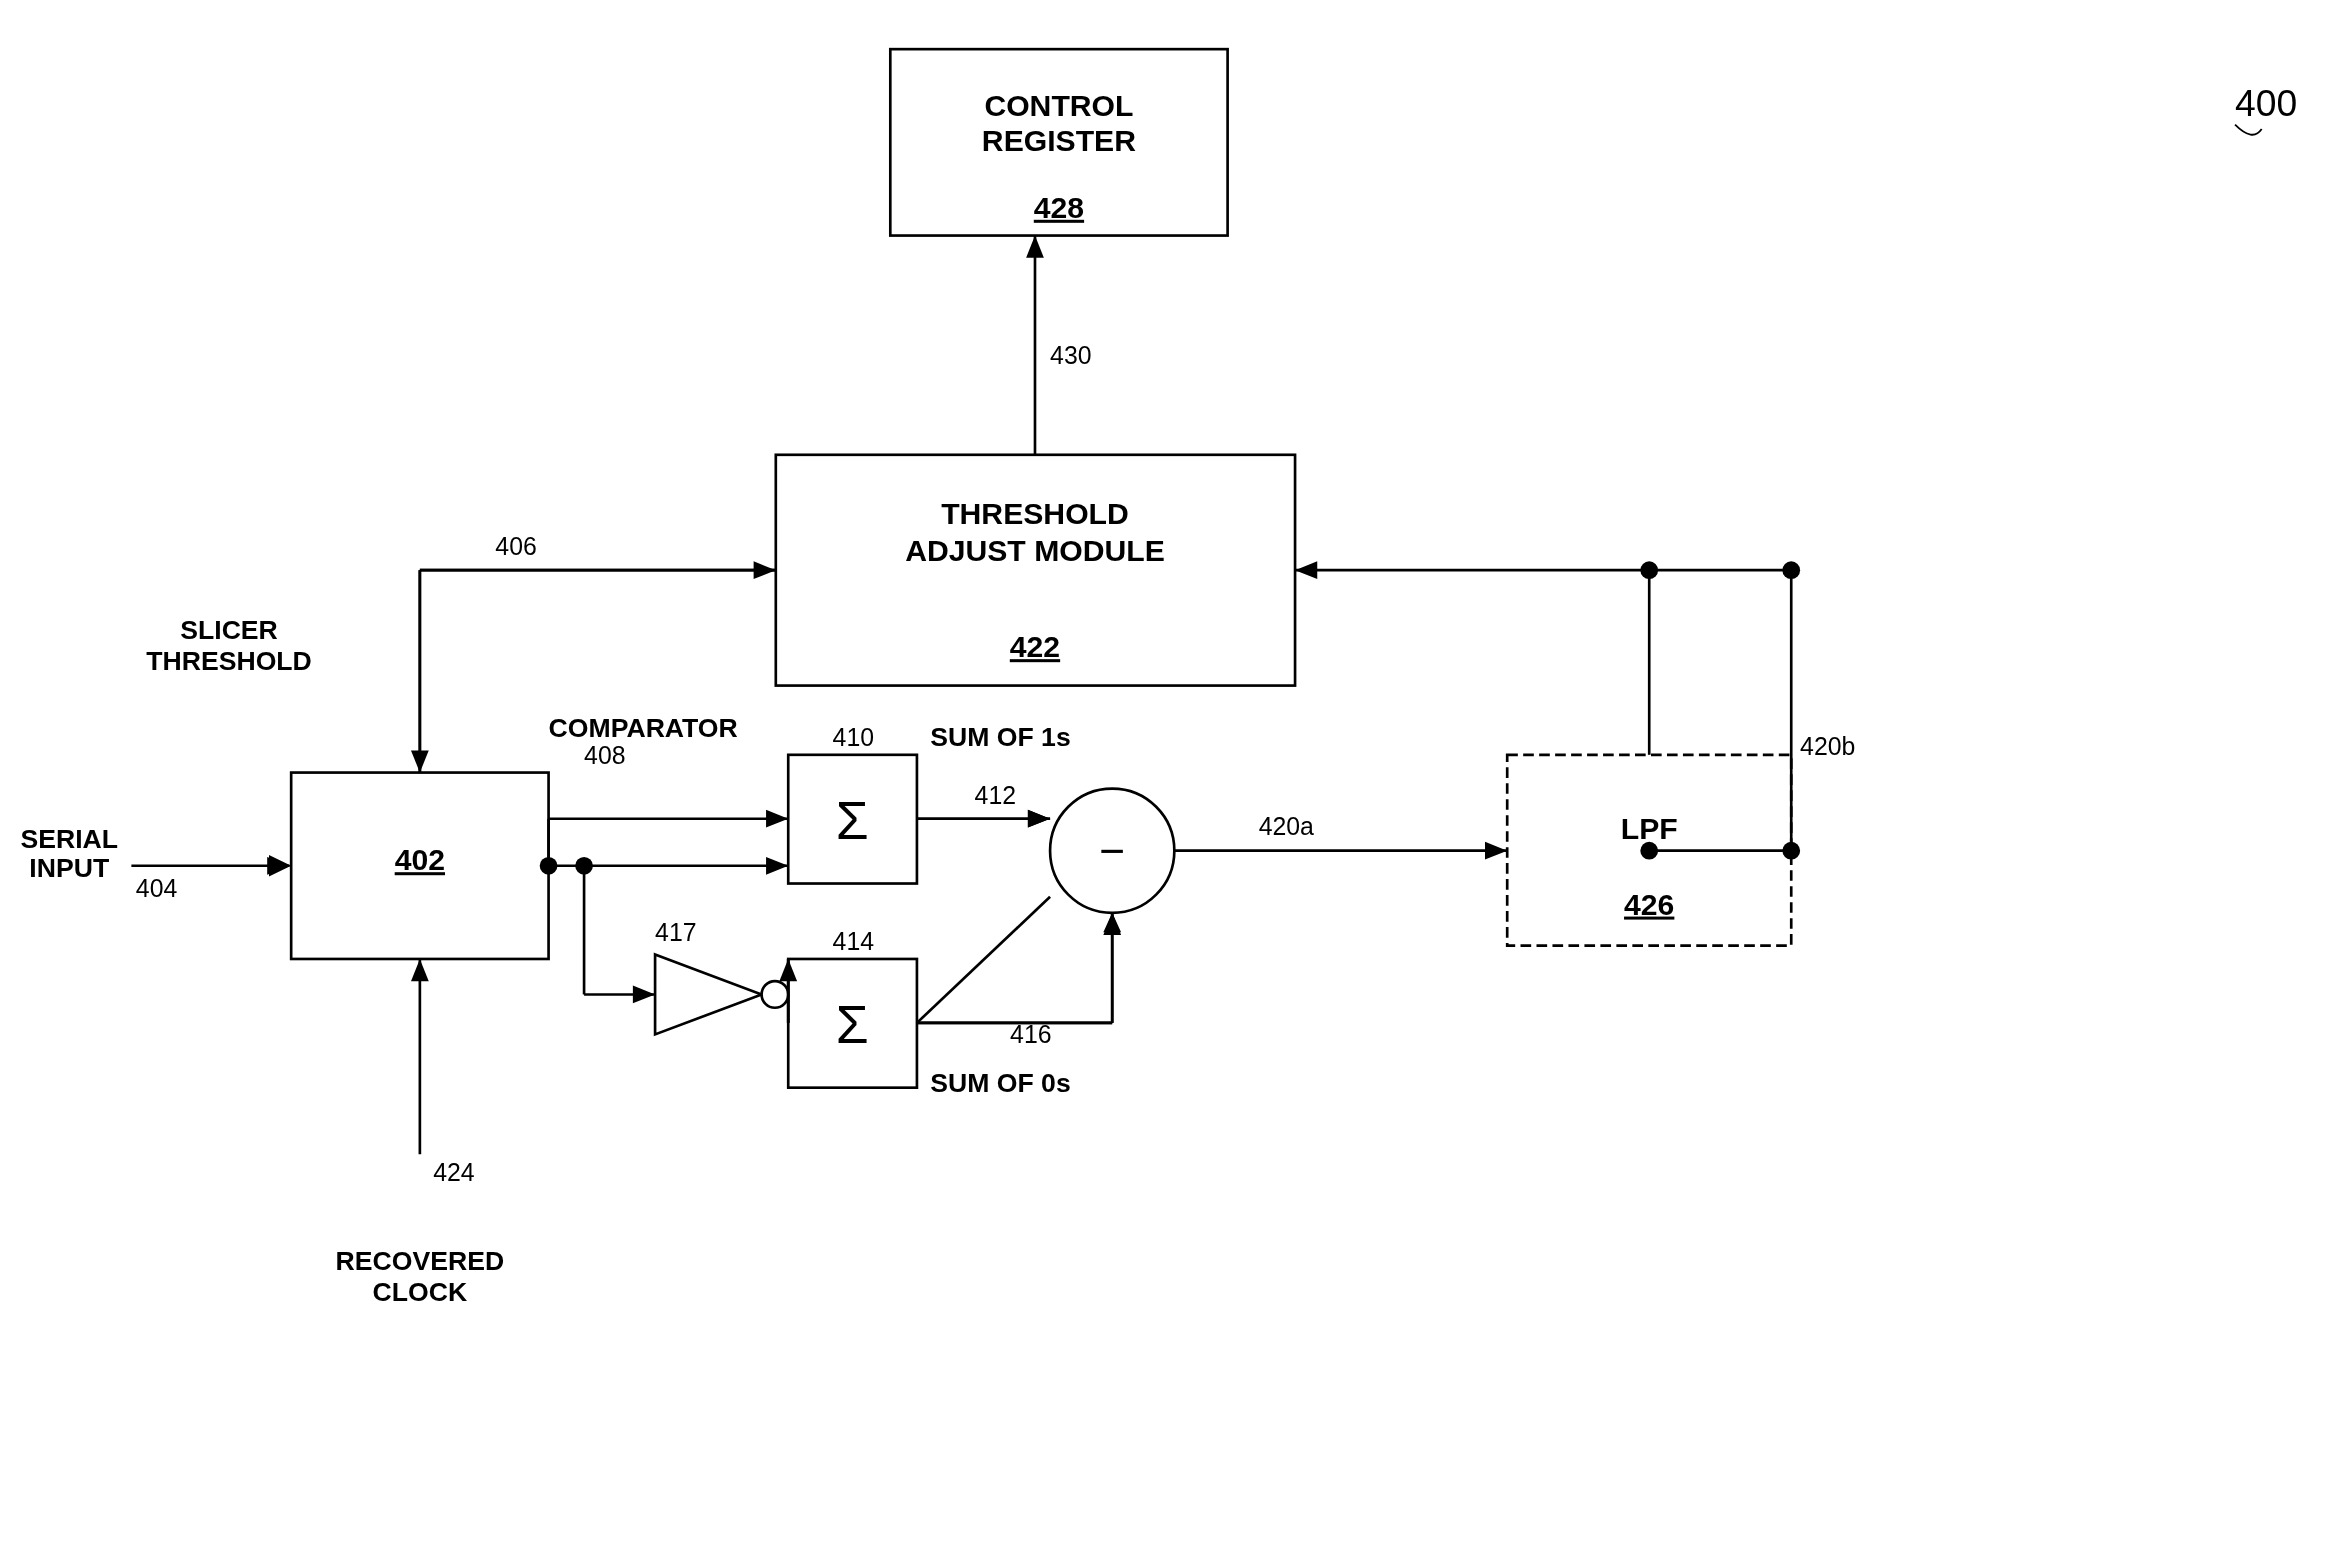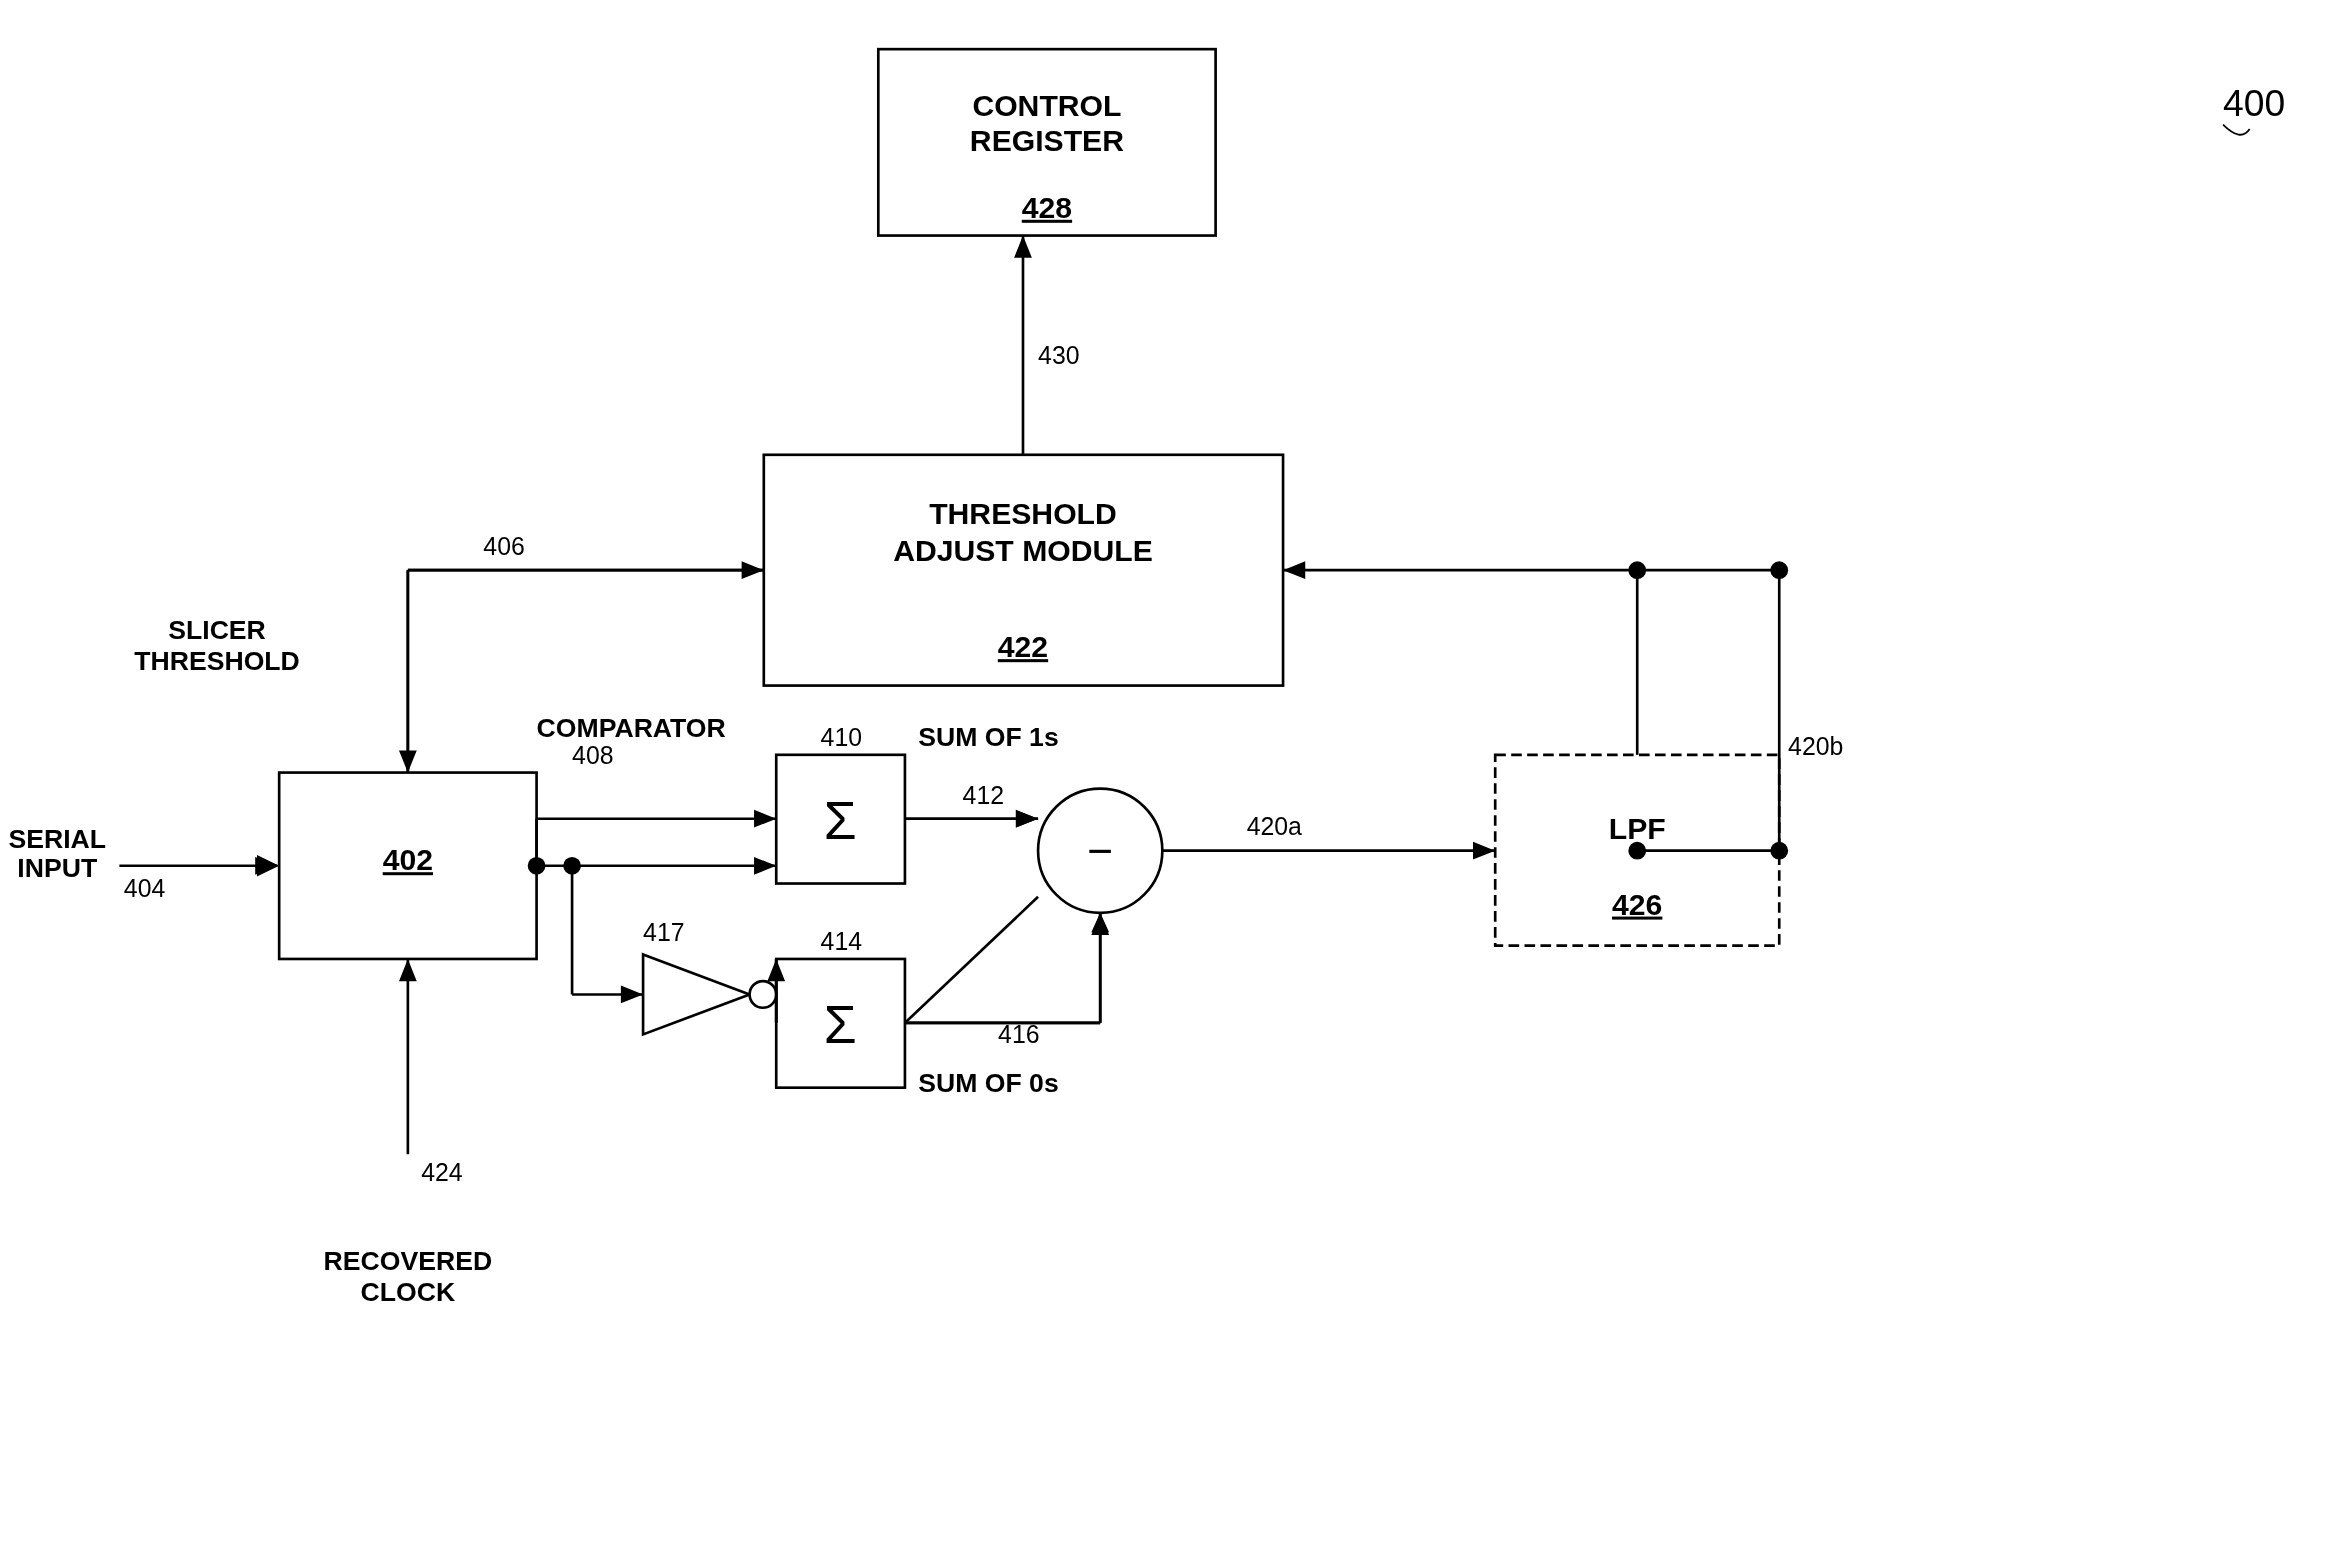--- a/index.html
+++ b/index.html
@@ -6,21 +6,21 @@
     body {
       background: #ffffff;
       font-family: Arial, sans-serif;
       width: 2330px;
       height: 1562px;
       position: relative;
       overflow: hidden;
     }
     .diagram-container {
       position: absolute;
-      top: 0; left: 4px;
+      top: 0; left: 16px;
       width: 2016px;
       height: 1562px;
     }
     svg.arrows {
       position: absolute;
       top: 0; left: 0;
       width: 2330px;
       height: 1562px;
       overflow: visible;
     }

